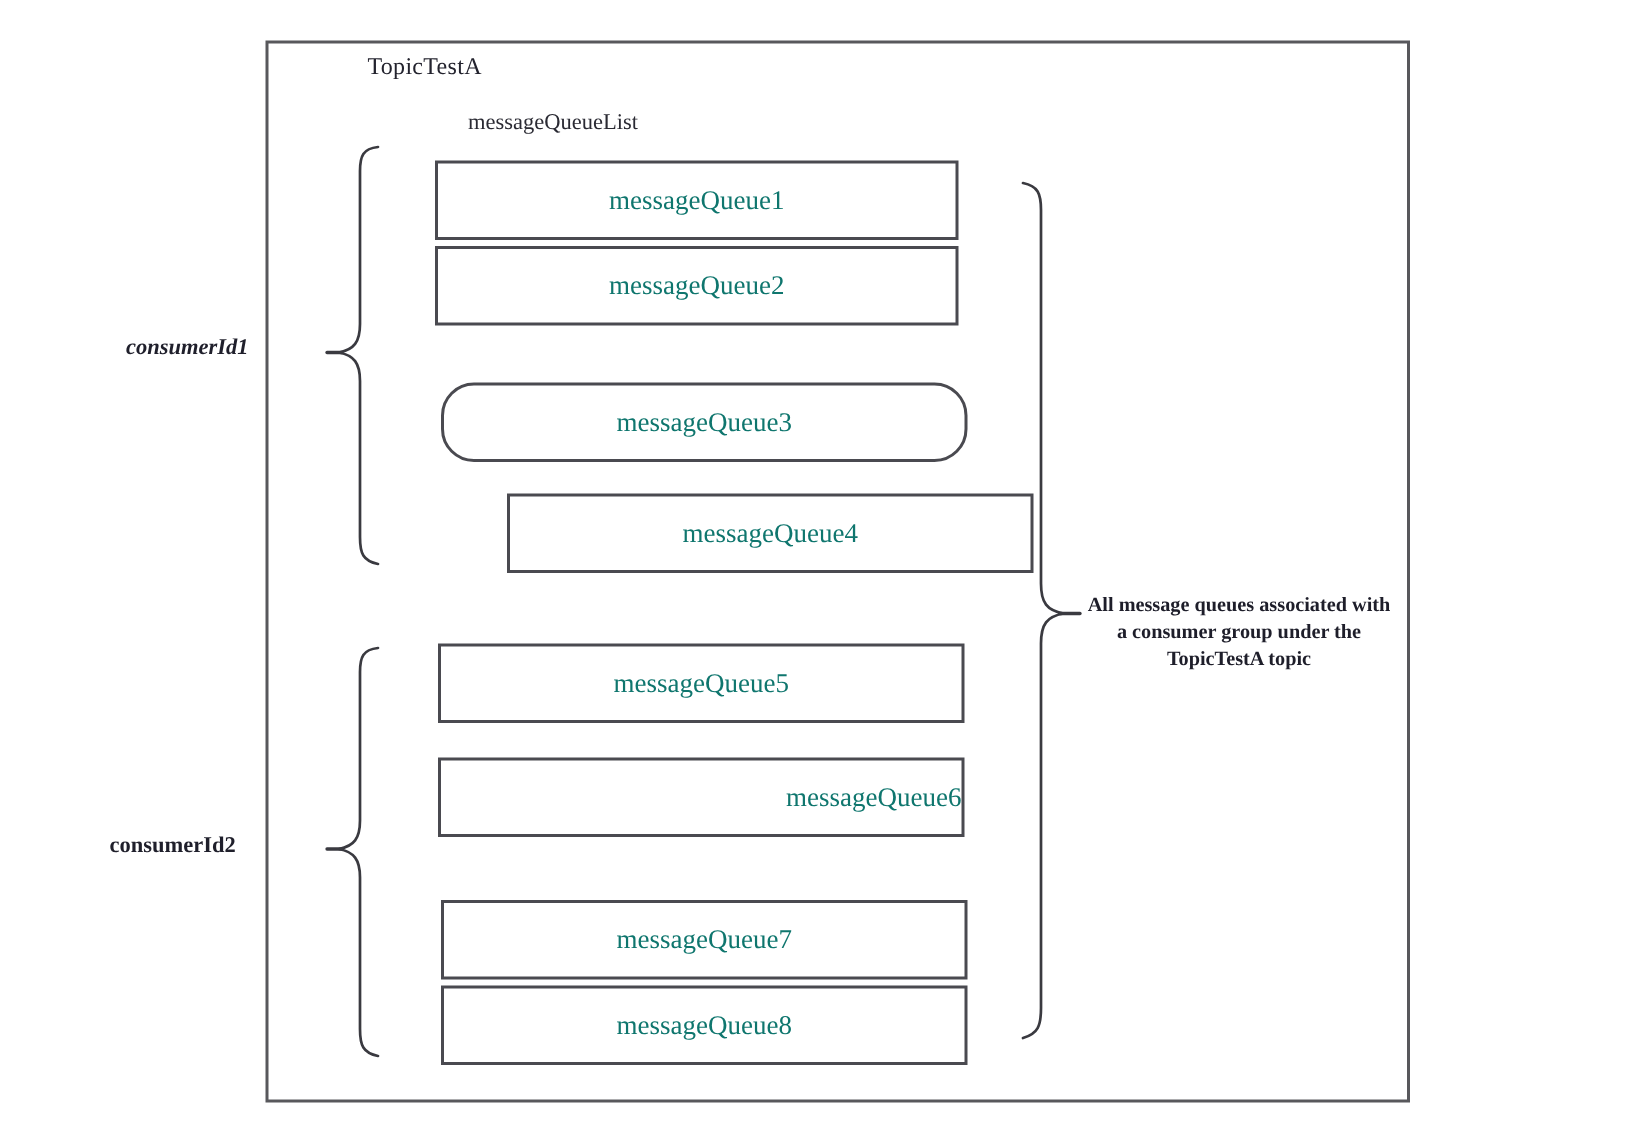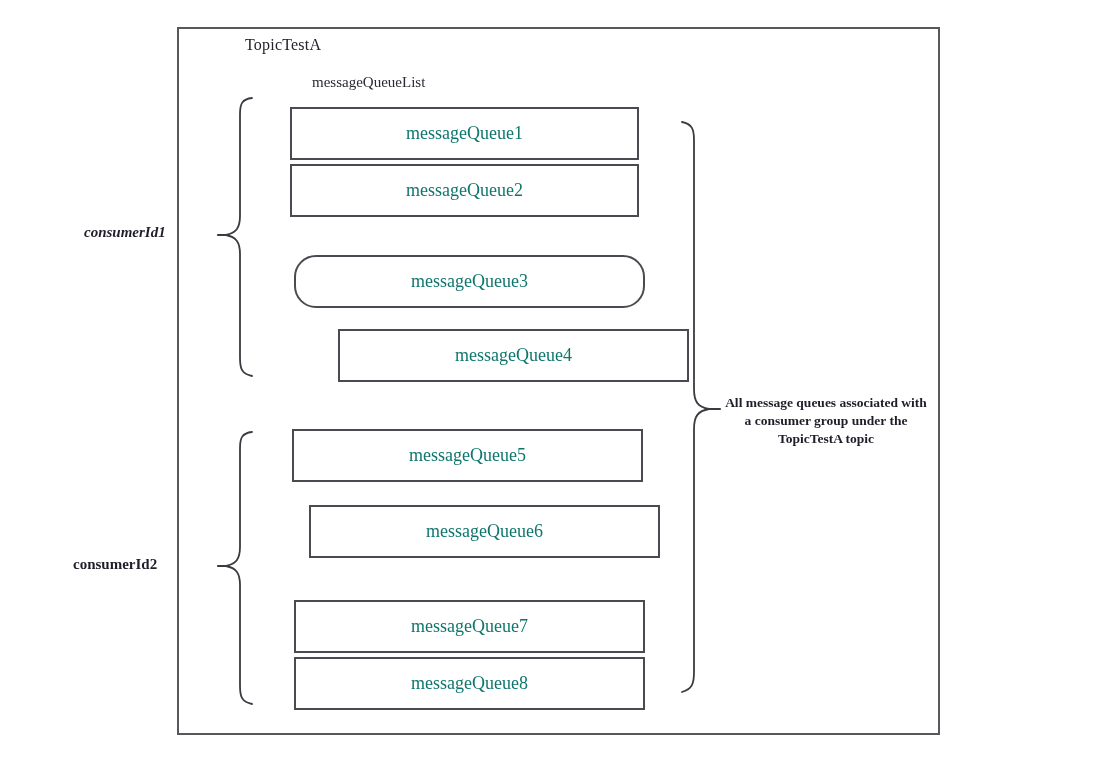--- a/index.html
+++ b/index.html
@@ -174,21 +174,21 @@
   </div>
 
   <div class="queue-box" style="left:294px; top:329px; width:351px; height:53px;margin-left:44px;">
     <span class="qlabel">messageQueue4</span>
   </div>
 
   <div class="queue-box" style="left:292px; top:429px; width:351px; height:53px;">
     <span class="qlabel">messageQueue5</span>
   </div>
 
-  <div class="queue-box" style="left:309px; top:505px; width:351px; height:53px;">
+  <div class="queue-box" style="left:292px; top:505px; width:351px; height:53px;justify-content:flex-end;">
     <span class="qlabel">messageQueue6</span>
   </div>
 
   <div class="queue-box" style="left:294px; top:581px; width:351px; height:53px;margin-top:19px;">
     <span class="qlabel">messageQueue7</span>
   </div>
 
   <div class="queue-box" style="left:294px; top:657px; width:351px; height:53px;">
     <span class="qlabel">messageQueue8</span>
   </div>

